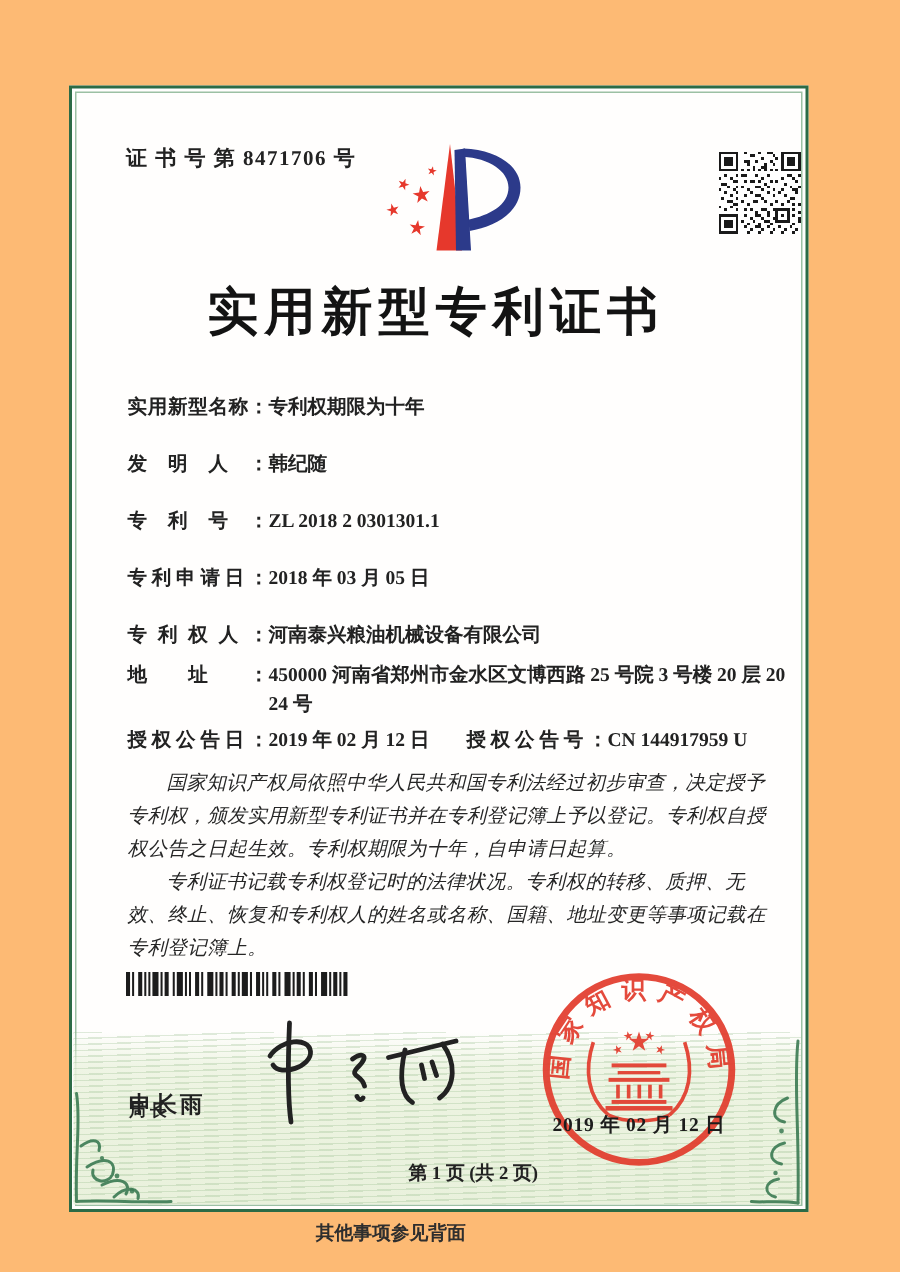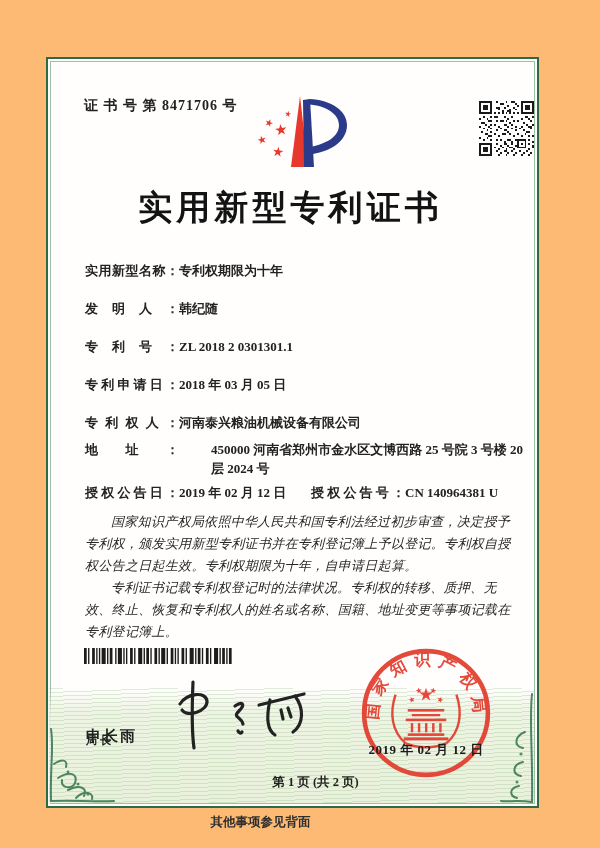--- a/index.html
+++ b/index.html
@@ -23,21 +23,21 @@
   .cert-no{position:absolute;left:84px;top:97px;font-size:14px;letter-spacing:1px;font-weight:600;}
   .logo{position:absolute;left:256px;top:90px;width:97px;height:82px;}
   .qr{position:absolute;left:479px;top:101px;width:55px;height:55px;}
   .title{
     position:absolute;left:46px;top:185px;width:489px;text-align:center;
     font-size:34px;font-weight:600;letter-spacing:.12em;color:#131313;
   }
   .row{position:absolute;left:85px;width:440px;display:flex;font-size:13px;font-weight:600;line-height:1.45;}
   .row .lbl{display:inline-block;flex:0 0 94px;width:94px;text-align:justify;text-align-last:justify;}
   .row .val{flex:1;}
-  .row .val.addr{word-break:break-all;max-width:345px;margin-left:32px;}
+  .row .val.addr{word-break:break-all;max-width:345px;}
   .row .val.short{flex:0 0 132px;}
   .paras{
     position:absolute;left:85px;top:511px;width:438px;
     font-size:13px;line-height:1.7;font-style:italic;color:#262626;font-weight:500;
   }
   .paras p{margin:0;text-indent:2em;letter-spacing:.3px;}
   .barcode{position:absolute;left:84px;top:648px;width:149px;height:16px;}
   .signer-title{position:absolute;left:86px;top:733px;font-size:11px;font-weight:700;letter-spacing:3px;}
   .signer-name{position:absolute;left:86px;top:727px;font-size:15px;font-weight:700;letter-spacing:2px;}
   .signature{position:absolute;left:175px;top:678px;width:138px;height:74px;}
@@ -159,21 +159,21 @@
     <span class="val">河南泰兴粮油机械设备有限公司</span>
   </div>
   <div class="row" style="top:441px">
     <span class="lbl">地址：</span>
     <span class="val addr">450000 河南省郑州市金水区文博西路 25 号院 3 号楼 20 层 2024 号</span>
   </div>
   <div class="row" style="top:484px">
     <span class="lbl">授权公告日：</span>
     <span class="val short">2019 年 02 月 12 日</span>
     <span class="lbl">授权公告号：</span>
-    <span class="val">CN 140964381 U</span>
+    <span class="val">CN 144917959 U</span>
   </div>
 
   <div class="paras">
     <p>国家知识产权局依照中华人民共和国专利法经过初步审查，决定授予专利权，颁发实用新型专利证书并在专利登记簿上予以登记。专利权自授权公告之日起生效。专利权期限为十年，自申请日起算。</p>
     <p>专利证书记载专利权登记时的法律状况。专利权的转移、质押、无效、终止、恢复和专利权人的姓名或名称、国籍、地址变更等事项记载在专利登记簿上。</p>
   </div>
 
   <svg class="barcode" viewBox="0 0 110 16" preserveAspectRatio="none">
     <path fill="#1c1c1c" d="M0 0h2v16H0z M3 0h1v16H3z M6 0h2v16H6z M9 0h1v16H9z M11 0h1v16h-1z M13 0h3v16h-3z M17 0h1v16h-1z M19 0h2v16h-2z M23 0h1v16h-1z M25 0h3v16h-3z M29 0h1v16h-1z M31 0h1v16h-1z M34 0h2v16h-2z M37 0h1v16h-1z M40 0h3v16h-3z M44 0h1v16h-1z M46 0h2v16h-2z M49 0h1v16h-1z M52 0h2v16h-2z M55 0h1v16h-1z M57 0h3v16h-3z M61 0h1v16h-1z M64 0h2v16h-2z M67 0h1v16h-1z M69 0h1v16h-1z M72 0h2v16h-2z M75 0h1v16h-1z M78 0h3v16h-3z M82 0h1v16h-1z M84 0h2v16h-2z M87 0h1v16h-1z M90 0h2v16h-2z M93 0h1v16h-1z M96 0h3v16h-3z M100 0h1v16h-1z M102 0h2v16h-2z M105 0h1v16h-1z M107 0h2v16h-2z"></path>
   </svg>

